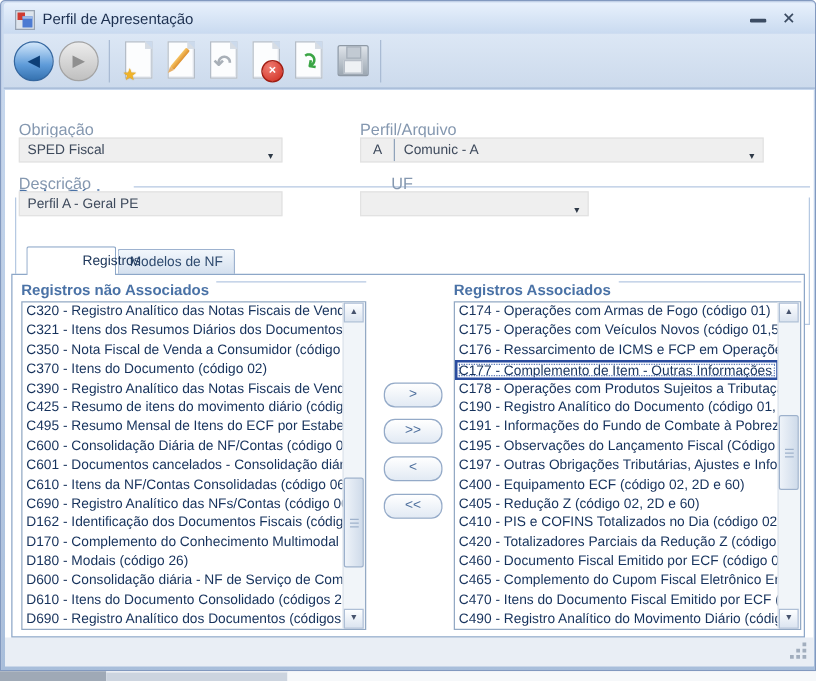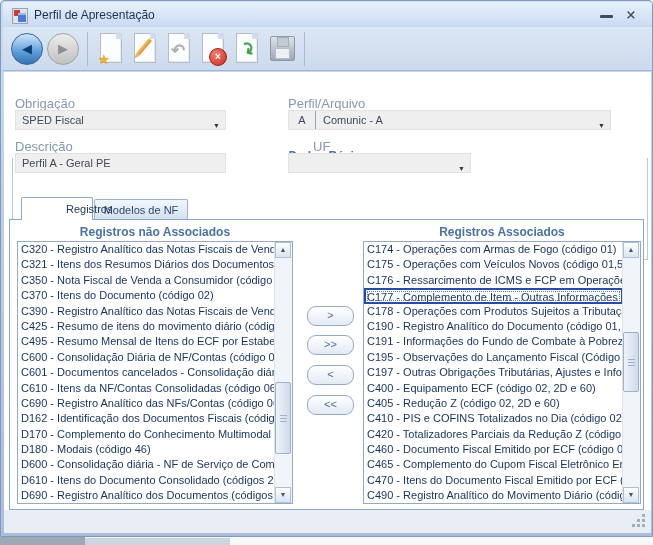--- a/index.html
+++ b/index.html
@@ -42,21 +42,21 @@
   .del-badge{position:absolute;right:0;bottom:0;width:16px;height:16px;border-radius:50%;
     background:radial-gradient(circle at 35% 30%,#f07d72,#ce2a1d);border:1px solid #9f1d13;
     color:#fff;font-size:10px;font-weight:bold;text-align:center;line-height:15px;}
   .badge.confirm{left:7px;top:7px;font-size:17px;color:#3aa545;font-weight:bold;transform:rotate(55deg);}
   .floppy{position:absolute;left:3px;top:4px;width:23px;height:23px;border-radius:2px;
     background:linear-gradient(#dfe4ea,#9ca7b2);border:1px solid #8e99a5;}
   .floppy .shutter{position:absolute;left:6px;top:0;width:10px;height:8px;background:#c2cad3;border:1px solid #a5aeb9;}
   .floppy .label{position:absolute;left:4px;bottom:1px;width:13px;height:9px;background:#eef1f4;border:1px solid #b7bec8;}
   
   .client{position:absolute;left:3px;top:71px;width:647px;height:461px;background:#fff;}
-  .grp-caption{display:flex;align-items:center;font-size:12px;font-weight:bold;color:#4a72a6;flex-direction:column;}
+  .grp-caption{display:flex;font-size:12px;font-weight:bold;color:#4a72a6;}
   .grp-caption .line{flex:1;height:1px;background:#b5c8e2;margin-left:6px;}
   .groupbox{position:absolute;left:8px;top:86px;width:636px;height:102px;box-sizing:border-box;
     border:1px solid #b6c9e2;border-top:none;}
   .lbl{position:absolute;font-size:13px;color:#8598b0;}
   .fld{position:absolute;height:20px;box-sizing:border-box;background:#efefef;border:1px solid #e2e2e2;
     font-size:11px;color:#3d4document6;color:#3e4a5c;line-height:18px;padding:0 6px;white-space:nowrap;overflow:hidden;}
   .fld .dd{position:absolute;right:5px;top:6px;font-size:7px;color:#2e3947;}
   .combo-code{position:absolute;left:0;top:0;width:26px;height:18px;border-right:1px solid #90a3ba;
     text-align:center;line-height:18px;}
   
@@ -214,21 +214,21 @@
       <div class="li">C370 - Itens do  Documento (código 02)</div>
       <div class="li">C390 - Registro Analítico das Notas Fiscais de Venda a</div>
       <div class="li">C425 - Resumo de itens do movimento diário (código 0</div>
       <div class="li">C495 - Resumo Mensal de Itens do ECF por Estabelec</div>
       <div class="li">C600 - Consolidação Diária de NF/Contas (código 06,2</div>
       <div class="li">C601 - Documentos cancelados - Consolidação diária d</div>
       <div class="li">C610 - Itens da NF/Contas Consolidadas (código 06, 2</div>
       <div class="li">C690 - Registro Analítico das NFs/Contas (código 06,</div>
       <div class="li">D162 - Identificação dos Documentos Fiscais (códigos</div>
       <div class="li">D170 - Complemento do Conhecimento Multimodal de</div>
-      <div class="li">D180 - Modais (código 46)</div>
+      <div class="li">D180 - Modais (código 26)</div>
       <div class="li">D600 - Consolidação diária - NF de Serviço de Comunic</div>
       <div class="li">D610 - Itens do Documento Consolidado (códigos 21 e</div>
       <div class="li">D690 - Registro Analítico dos Documentos (códigos 21</div>
     </div>
     <div class="sb">
       <div class="sb-btn up">▲</div>
       <div class="sb-thumb" style="top:140px;height:72px;"></div>
       <div class="sb-btn down">▼</div>
     </div>
   </div>

